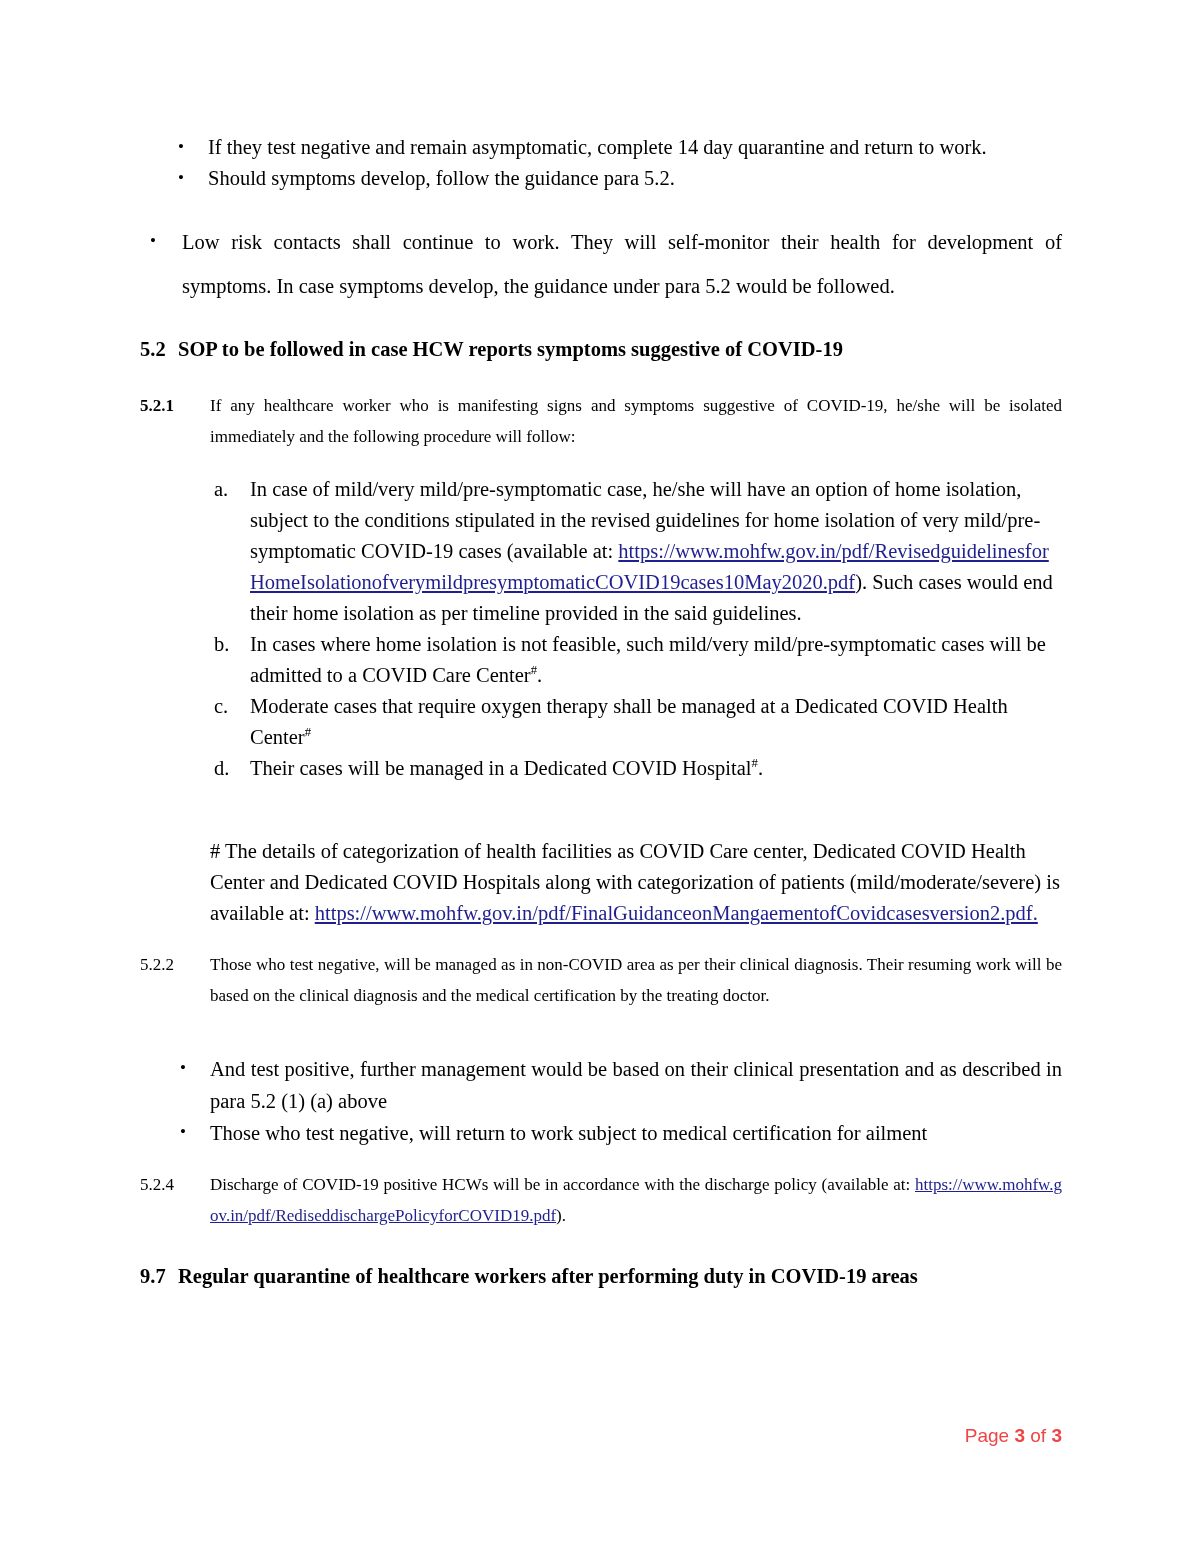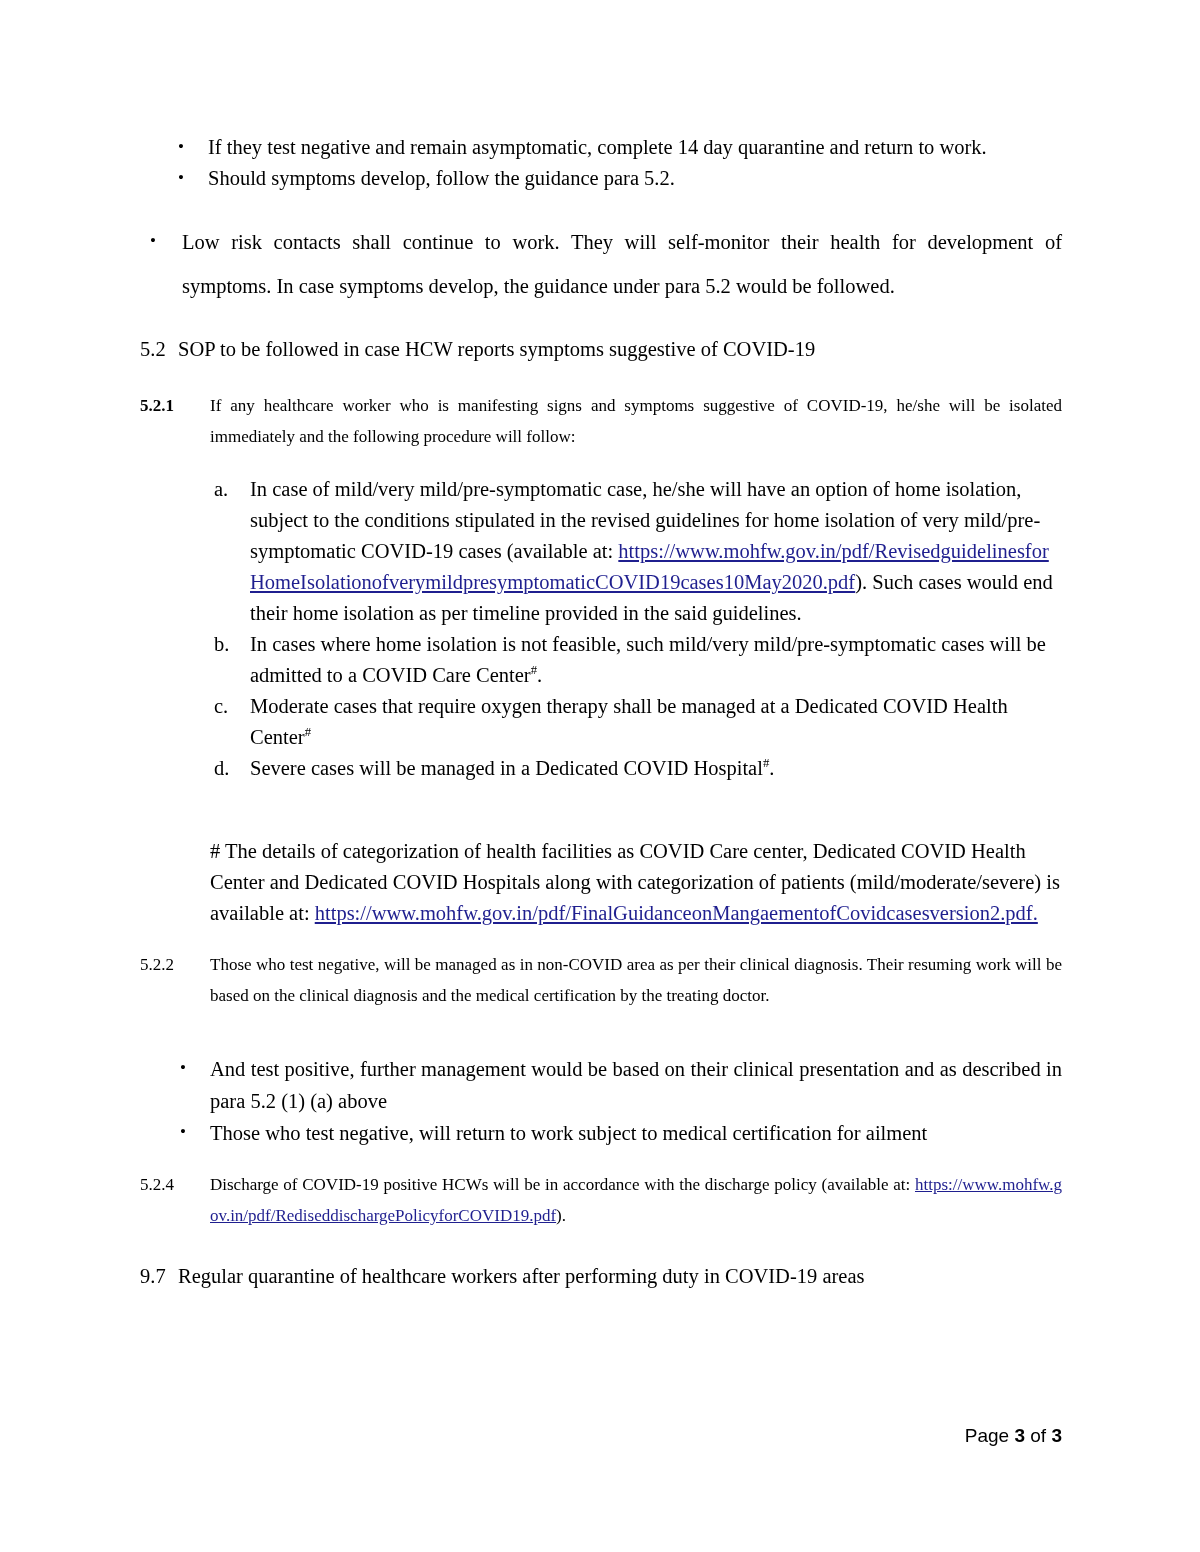--- a/index.html
+++ b/index.html
@@ -87,21 +87,21 @@
     position: absolute;
     left: 40px;
     top: -1px;
     font-size: 17px;
   }
 
   
   .heading {
     position: relative;
     padding-left: 38px;
-    font-weight: normal;
+    font-weight: bold;
     font-size: 20.5px;
     line-height: 30px;
   }
   .heading > .num {
     position: absolute;
     left: 0;
     top: 0;
   }
 
   
@@ -164,21 +164,21 @@
 
   
   .footer {
     position: absolute;
     left: 140px;
     top: 1425px;
     width: 922px;
     text-align: right;
     font-family: "Liberation Sans", "DejaVu Sans", sans-serif;
     font-size: 19px;
-    color: #000000;
+    color: #ef4444;
   }
   .footer b { font-weight: bold; }
 </style>
 </head>
 <body>
 
 <div class="page">
   <div class="content">
 
     <ul class="blk-bullets-deep">
@@ -222,21 +222,21 @@
       <li>
         <span class="mk">b.</span>
         <span>In cases where home isolation is not feasible, such mild/very mild/pre-symptomatic cases will be admitted to a COVID Care Center</span><sup>#</sup><span>.</span>
       </li>
       <li>
         <span class="mk">c.</span>
         <span>Moderate cases that require oxygen therapy shall be managed at a Dedicated COVID Health Center</span><sup>#</sup><span></span>
       </li>
       <li>
         <span class="mk">d.</span>
-        <span>Severe cases will be managed in a Dedicated COVID Hospital</span><sup>#</sup><span>.</span>
+        <span>Their cases will be managed in a Dedicated COVID Hospital</span><sup>#</sup><span>.</span>
       </li>
     </ul>
 
     <div class="sp-26"></div>
 
 
     <div class="sp-26"></div>
 
     <div class="sub-para">
       <span># The details of categorization of health facilities as COVID Care center, Dedicated COVID Health Center and Dedicated COVID Hospitals along with categorization of patients (mild/moderate/severe) is available at: </span><a class="link" href="#">https://www.mohfw.gov.in/pdf/FinalGuidanceonMangaementofCovidcasesversion2.pdf.</a>

